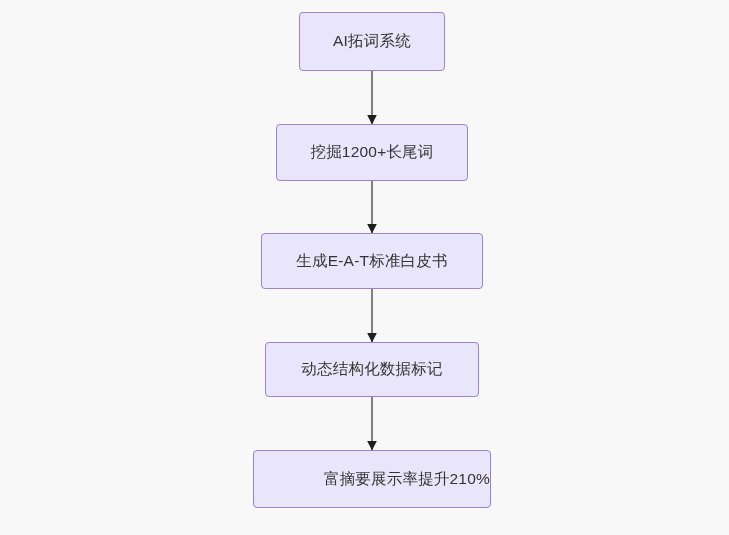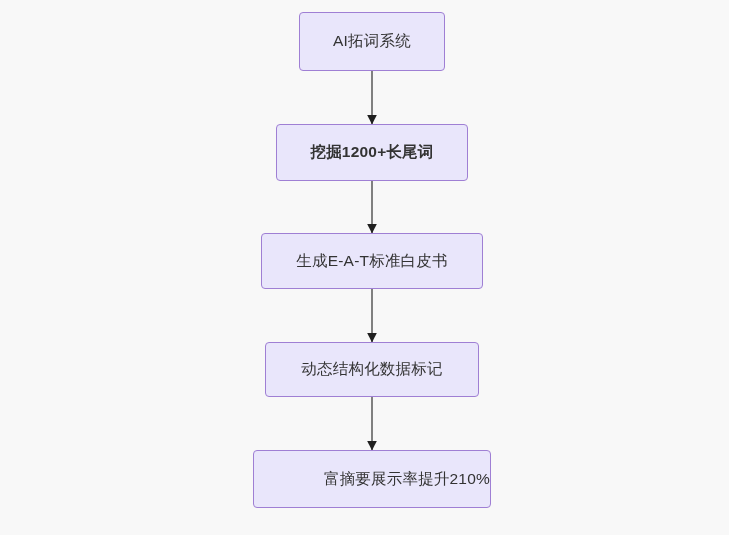--- a/index.html
+++ b/index.html
@@ -40,21 +40,21 @@
   }
   .node-label {
     color: #333333;
     font-size: 15.5px;
     line-height: 1.3;
     letter-spacing: 0.2px;
     white-space: nowrap;
   }
   
   #node-0 { left: 299px; top: 12px;  width: 146px; height: 59px; }
-  #node-1 { left: 276px; top: 124px; width: 192px; height: 57px; font-weight: bold; }
+  #node-1 { left: 276px; top: 124px; width: 192px; height: 57px; }
   #node-2 { left: 261px; top: 233px; width: 222px; height: 56px; }
   #node-3 { left: 265px; top: 342px; width: 214px; height: 55px; }
   #node-4 { left: 253px; top: 450px; width: 238px; height: 58px; justify-content: flex-end; }
 </style>
 </head>
 <body>
 
 <div id="flow-canvas">
 
   <svg class="edge-layer" width="729" height="535" viewBox="0 0 729 535" xmlns="http://www.w3.org/2000/svg">

